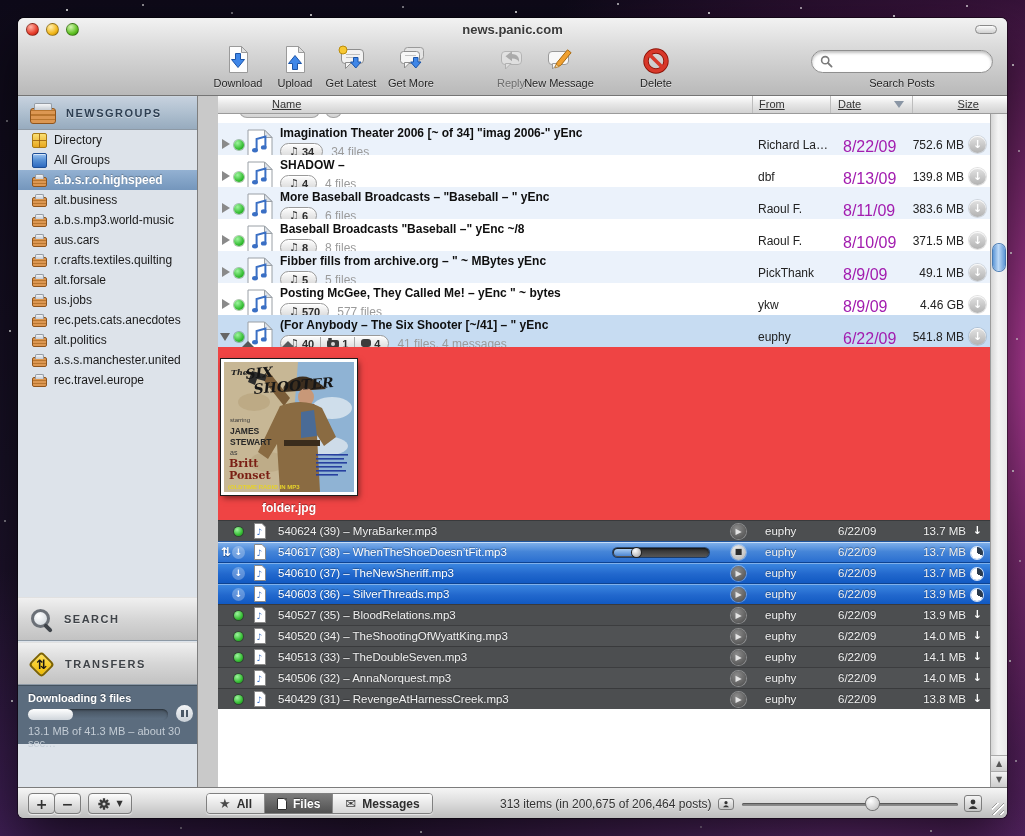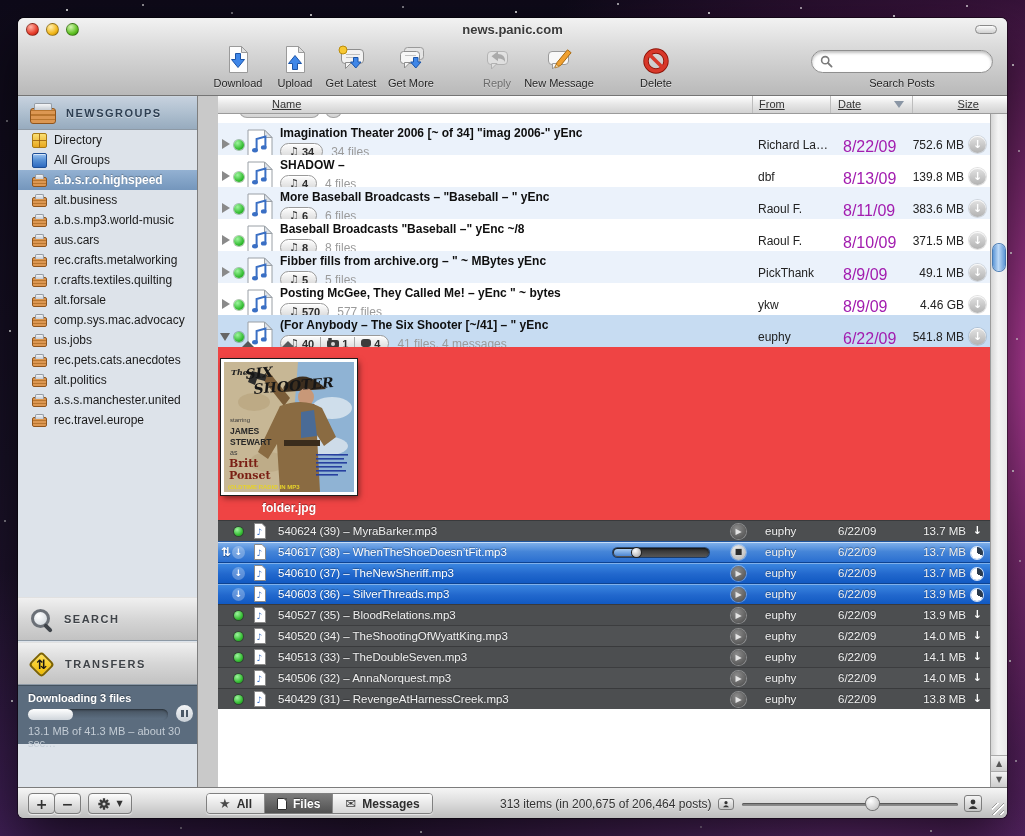--- a/index.html
+++ b/index.html
@@ -287,21 +287,21 @@
             <svg width="29" height="29" viewBox="0 0 29 29">
                 <rect x="7.5" y="2.5" width="19" height="12" rx="3" fill="#e4e4e4" stroke="#9a9a9a"></rect>
                 <rect x="3.5" y="6.5" width="19" height="12" rx="3" fill="#f6f6f6" stroke="#8e8e8e"></rect>
                 <path d="M7.5 17.5v5.5l5.5-5.5z" fill="#f6f6f6" stroke="#8e8e8e"></path>
                 <line x1="8" y1="10.5" x2="19" y2="10.5" stroke="#c2c2c2"></line>
                 <path d="M16.5 12.5h4.5v4.5h3l-5.2 6-5.2-6h2.9z" fill="#3e86e8" stroke="#1b54a8"></path>
               </svg>
           </span>
           <span class="tlabel">Get More</span>
         </div>
-        <div class="tbtn disabled" style="left:442px">
+        <div class="tbtn disabled" style="left:456px">
           <span class="ticon">
             <svg width="28" height="28" viewBox="0 0 28 28">
                 <rect x="4.5" y="5.5" width="20" height="13" rx="3.5" fill="#ececec" stroke="#9a9a9a"></rect>
                 <path d="M8.5 17.5v5.5l5.5-5.5z" fill="#ececec" stroke="#9a9a9a"></path>
                 <path d="M15 8v-2.8l-6.5 5 6.5 5v-2.8c4 0 6 1.4 7 3.6.6-5.5-2.5-7.7-7-8z" fill="#8a8a8a"></path>
               </svg>
           </span>
           <span class="tlabel">Reply</span>
         </div>
         <div class="tbtn" style="left:504px">
@@ -364,33 +364,25 @@
             <div class="sgitem">
               <span class="sic group"></span>
               <span>a.b.s.mp3.world-music</span>
             </div>
             <div class="sgitem">
               <span class="sic group"></span>
               <span>aus.cars</span>
             </div>
             <div class="sgitem">
               <span class="sic group"></span>
-              <span>rec.crafts.metalworking</span>
-            </div>
-            <div class="sgitem">
-              <span class="sic group"></span>
               <span>r.crafts.textiles.quilting</span>
             </div>
             <div class="sgitem">
               <span class="sic group"></span>
               <span>alt.forsale</span>
-            </div>
-            <div class="sgitem">
-              <span class="sic group"></span>
-              <span>comp.sys.mac.advocacy</span>
             </div>
             <div class="sgitem">
               <span class="sic group"></span>
               <span>us.jobs</span>
             </div>
             <div class="sgitem">
               <span class="sic group"></span>
               <span>rec.pets.cats.anecdotes</span>
             </div>
             <div class="sgitem">

